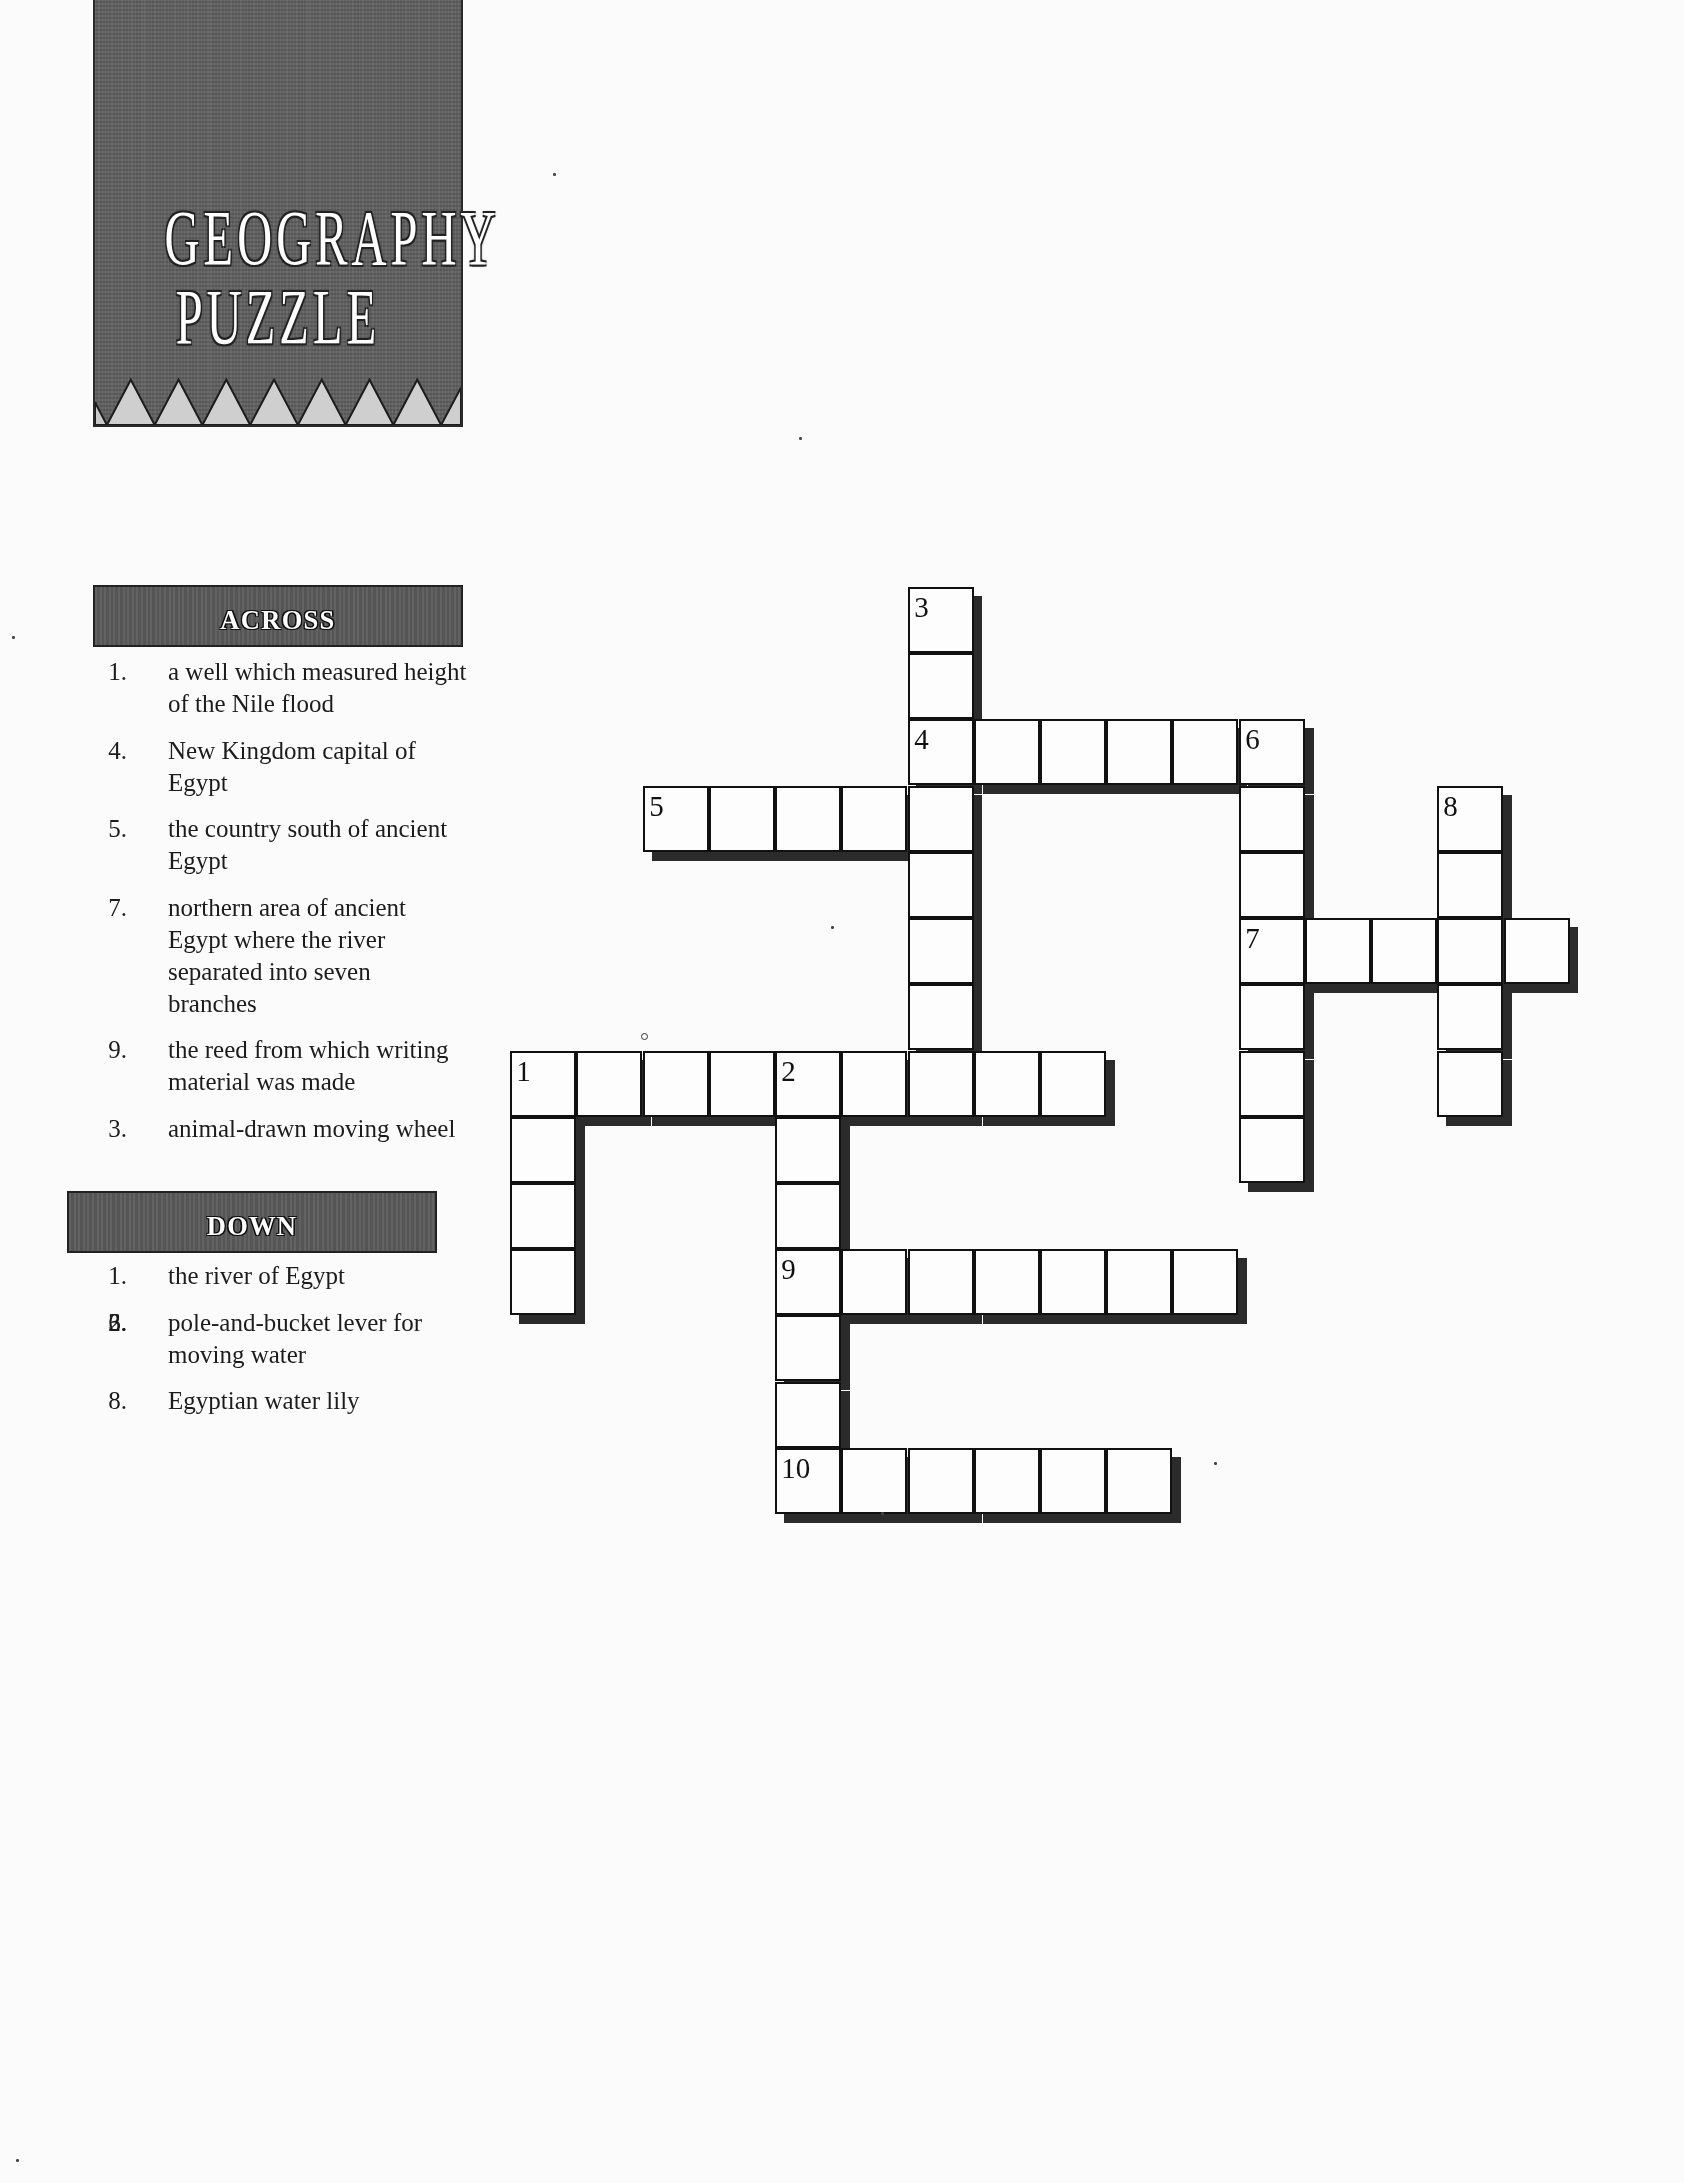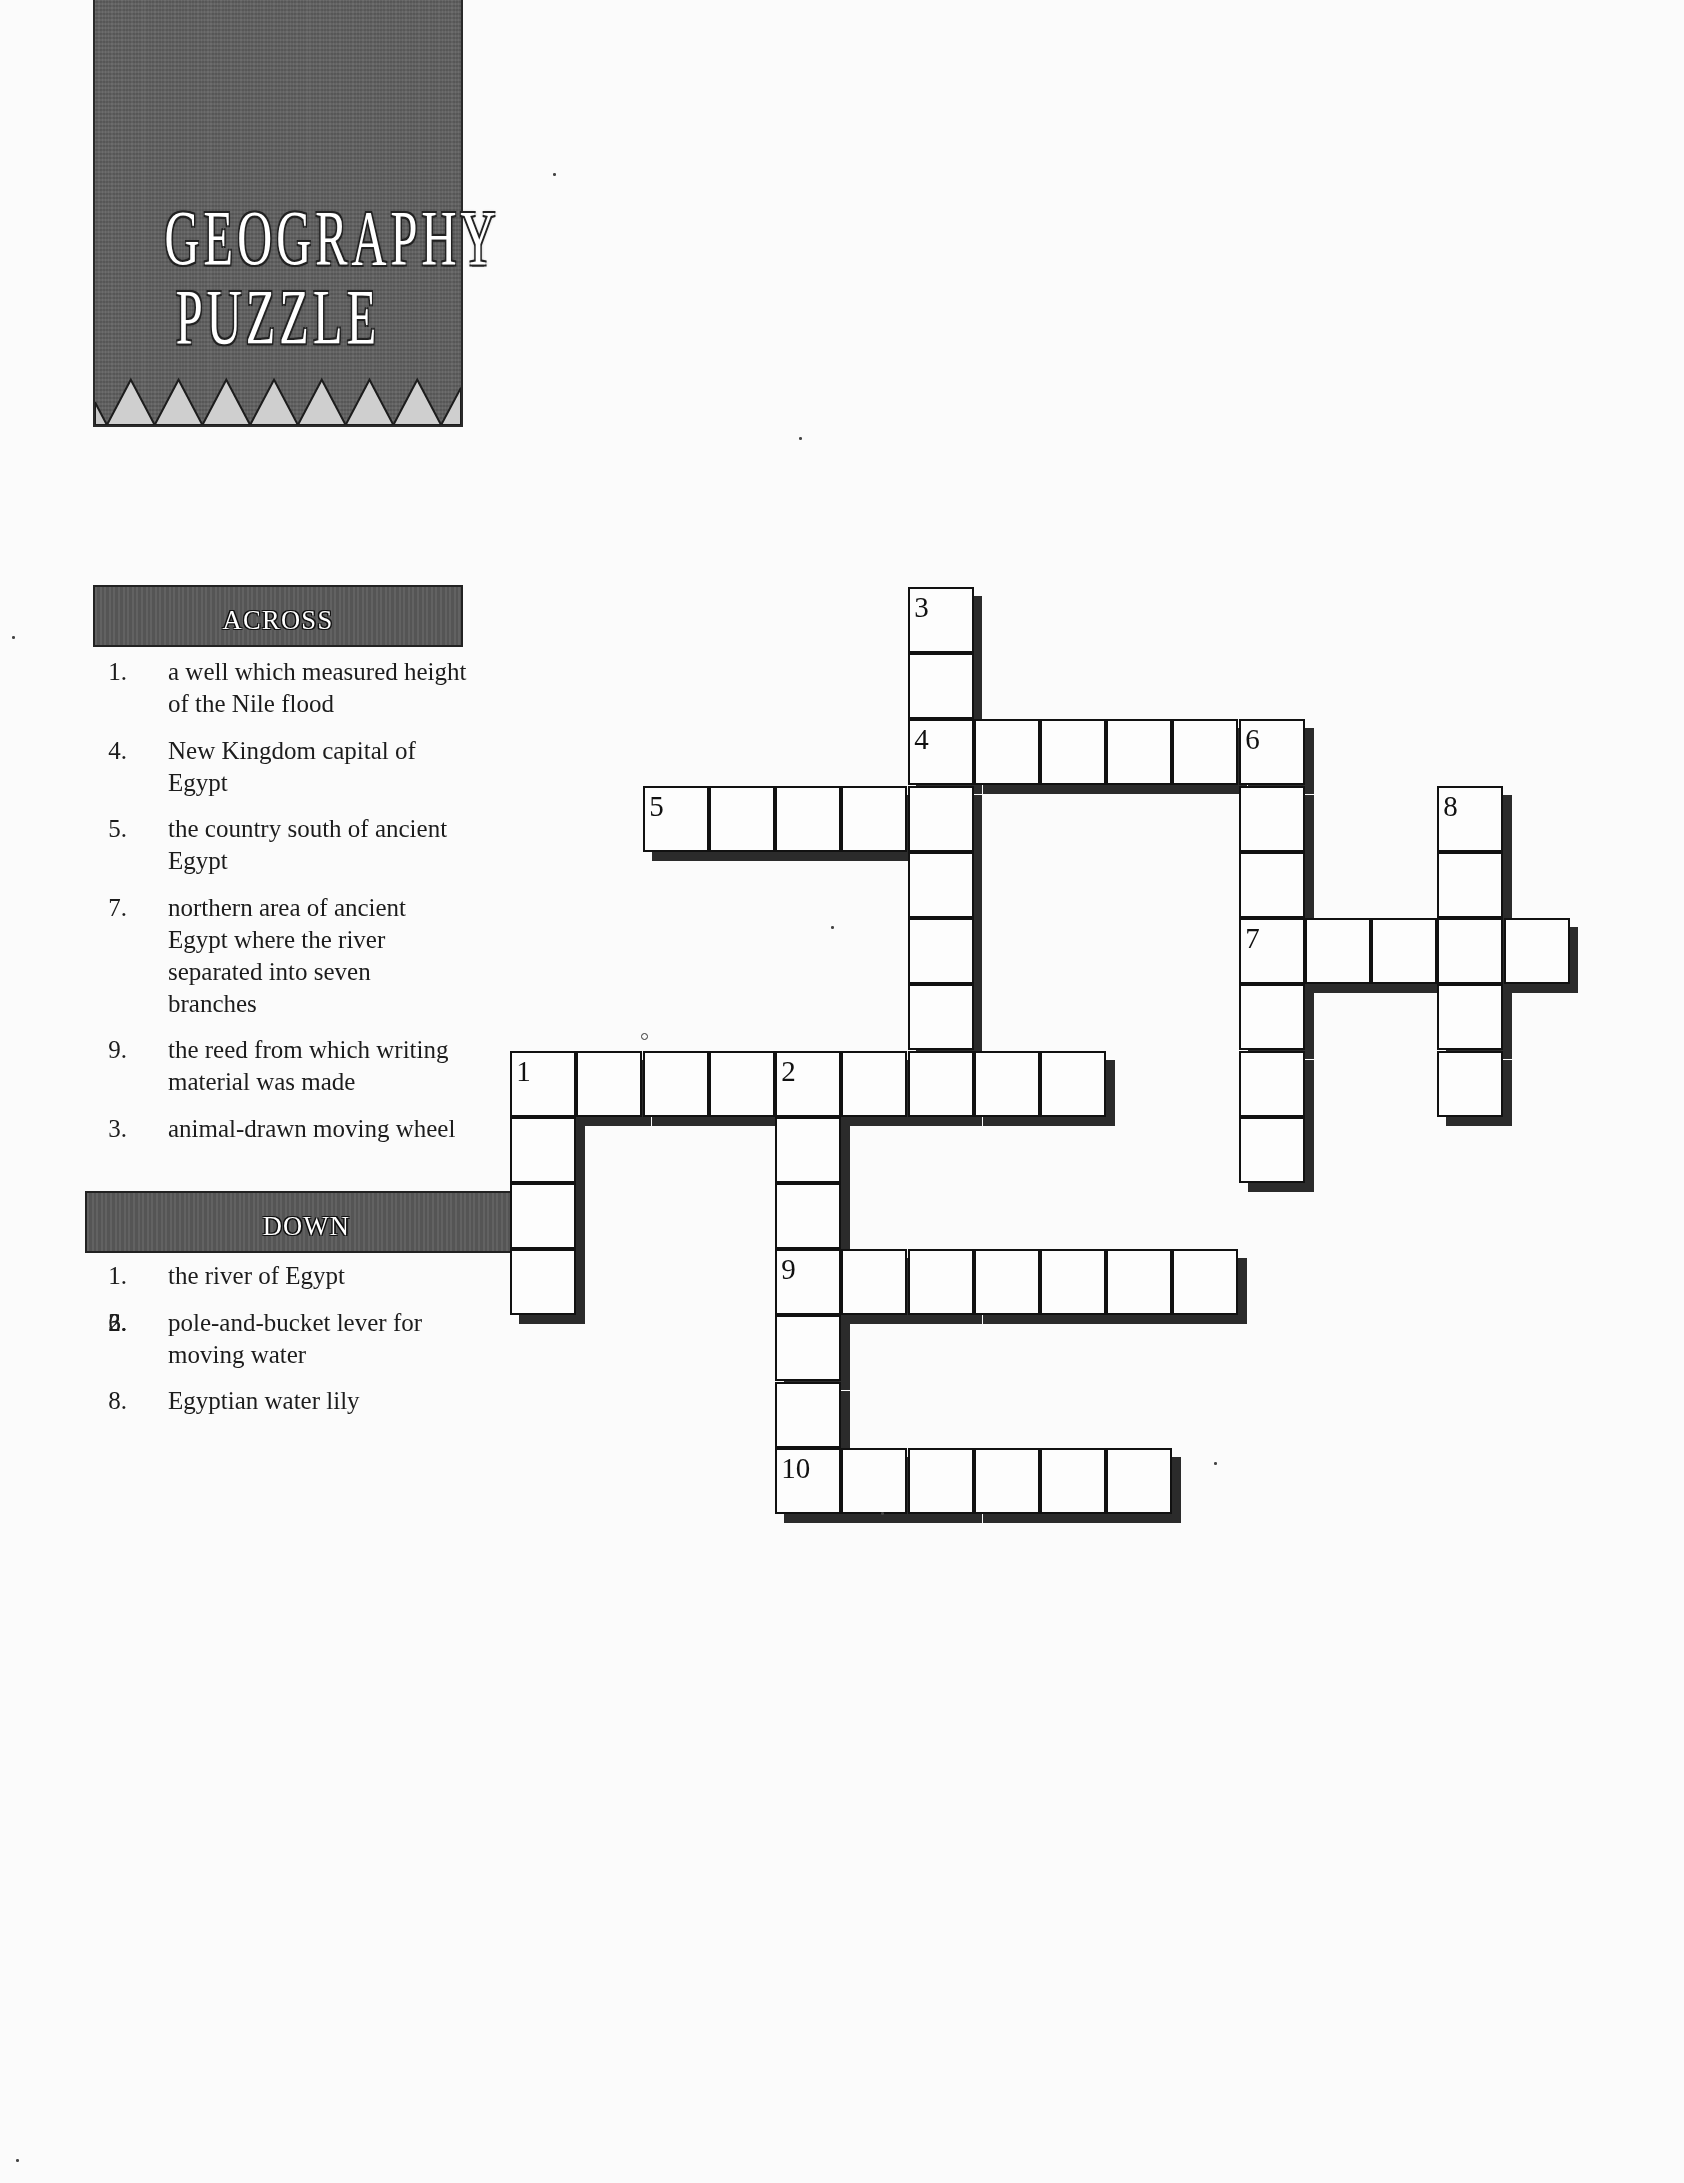--- a/index.html
+++ b/index.html
@@ -39,27 +39,27 @@
 
   
   .section-label {
     position: absolute; height: 62px;
     background: #5a5a5a;
     background-image: repeating-linear-gradient(90deg, rgba(255,255,255,0.05) 0 2px, rgba(0,0,0,0.06) 2px 4.6px);
     border: 2px solid #222; box-sizing: border-box;
     display: flex; align-items: center; justify-content: center;
   }
   .section-label span {
-    color: #fff; font-size: 26.5px; font-weight: normal; letter-spacing: 1.3px;
+    color: #fff; font-size: 26.5px; font-weight: bold; letter-spacing: 1.3px;
     font-family: "Liberation Serif", "DejaVu Serif", serif;
     text-shadow: -1.3px -1.3px 0 #111, 1.3px -1.3px 0 #111, -1.3px 1.3px 0 #111, 1.3px 1.3px 0 #111;
     margin-top: 9.3px;
   }
   .across-label { left: 93px; top: 585px; width: 370px; }
-  .down-label { left: 85px; top: 1191px; width: 443px; }
+  .down-label { left: 67px; top: 1191px; width: 370px; }
 
   
   .clue-list { position: absolute; margin: 0; padding: 0; list-style: none; }
   .clue {
     position: relative; font-size: 25px; line-height: 32px;
     padding-left: 46px; margin-bottom: 14.6px; color: #1c1c1c;
   }
   .clue .num { position: absolute; left: 0; width: 41px; text-align: right; }
   .clue .text { display: block; margin-left: 36px; }
   .across-list { left: 86px; top: 656px; width: 384px; }

